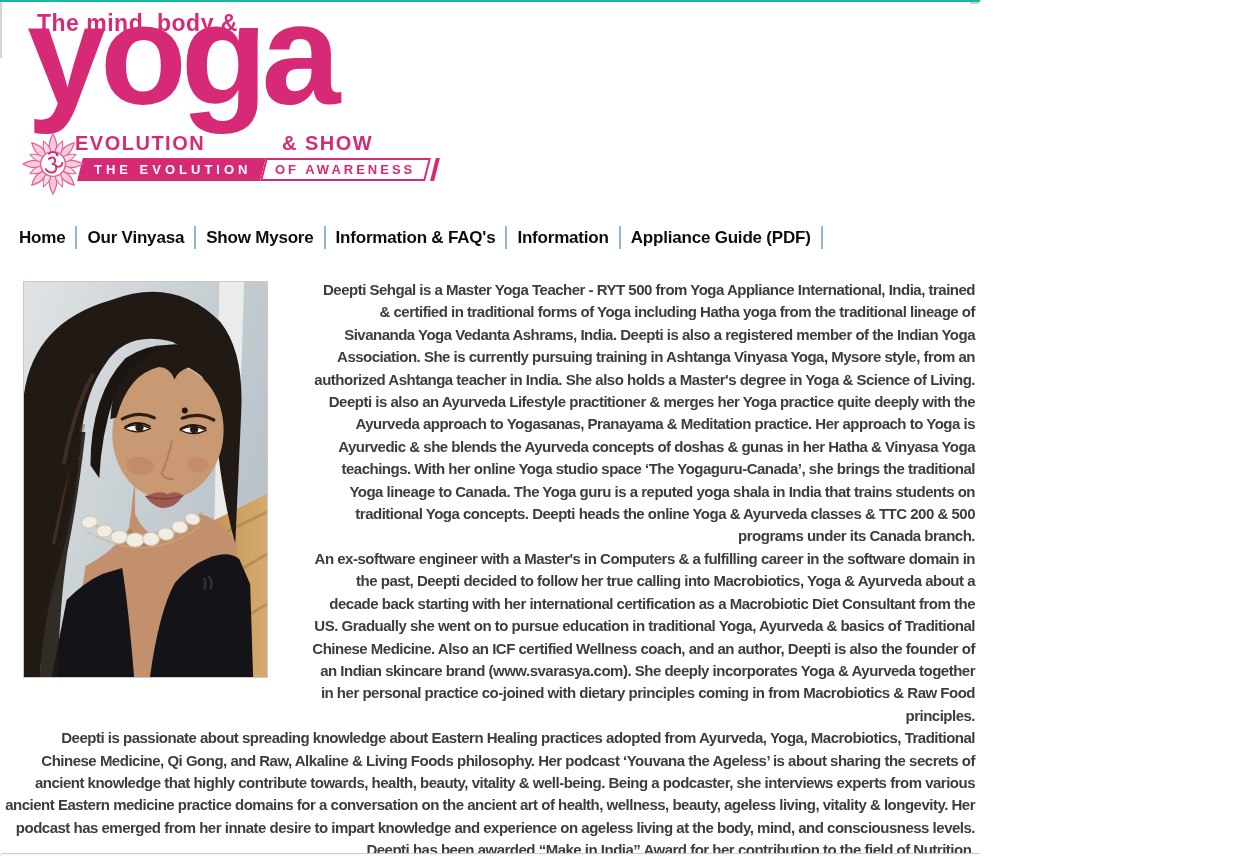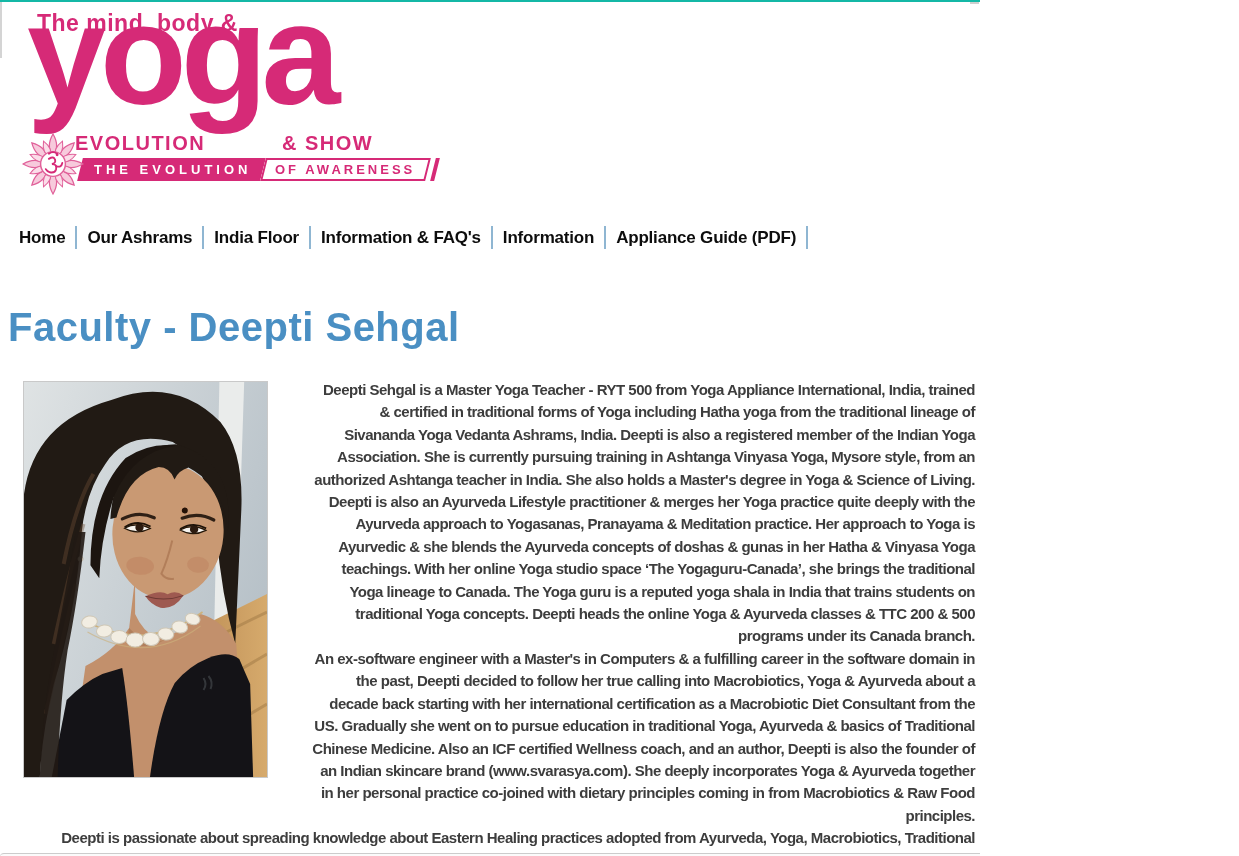--- a/index.html
+++ b/index.html
@@ -130,33 +130,32 @@
         <path d="M33 32 q 5 2 6 -3"></path>
         <path d="M26 20 q 4 -3 8 0"></path>
       </g>
       <circle cx="34" cy="21" r="1.4" fill="#d62a77"></circle>
     </svg>
   </div>
 
   <nav class="nav">
     <a class="nav-item" href="#">Home</a>
     <span class="nav-sep"></span>
-    <a class="nav-item" href="#">Our Ashrams</a>
-    <span class="nav-sep"></span>
-    <a class="nav-item" href="#">India Floor</a>
+    <a class="nav-item" href="#">Our Vinyasa</a>
+    <span class="nav-sep"></span>
+    <a class="nav-item" href="#">Show Mysore</a>
     <span class="nav-sep"></span>
     <a class="nav-item" href="#">Information &amp; FAQ's</a>
     <span class="nav-sep"></span>
     <a class="nav-item" href="#">Information</a>
     <span class="nav-sep"></span>
     <a class="nav-item" href="#">Appliance Guide (PDF)</a>
     <span class="nav-sep"></span>
   </nav>
 
-  <h1 class="page-title">Faculty - Deepti Sehgal</h1>
 
   <div class="content">
     <div class="photo">
       <svg viewBox="0 0 245 395" preserveAspectRatio="none">
         <defs>
           <linearGradient id="wall" x1="0" y1="0" x2="1" y2="0.55">
             <stop offset="0" stop-color="#dfe3e4"></stop>
             <stop offset="1" stop-color="#b7c1c8"></stop>
           </linearGradient>
           <linearGradient id="wood" x1="0" y1="0" x2="1" y2="0">

